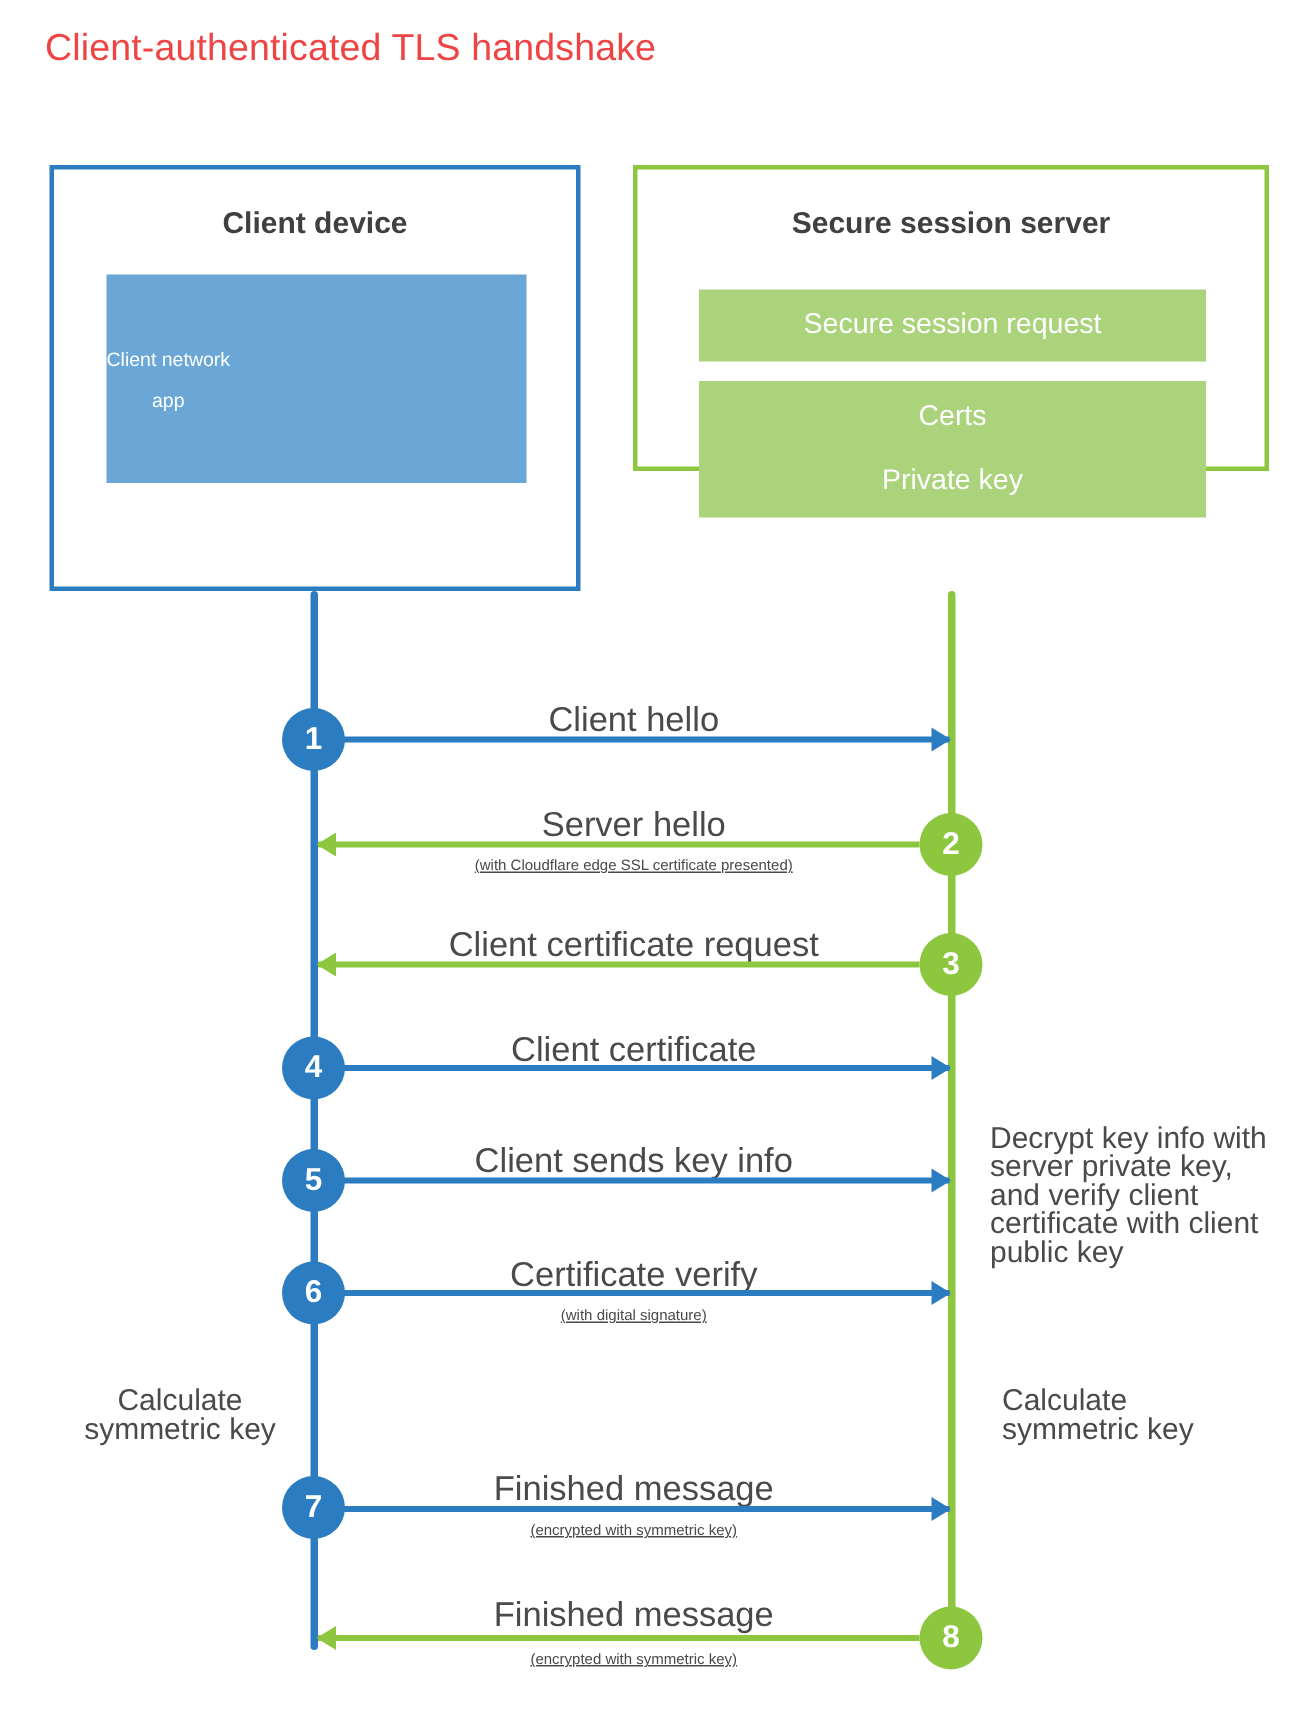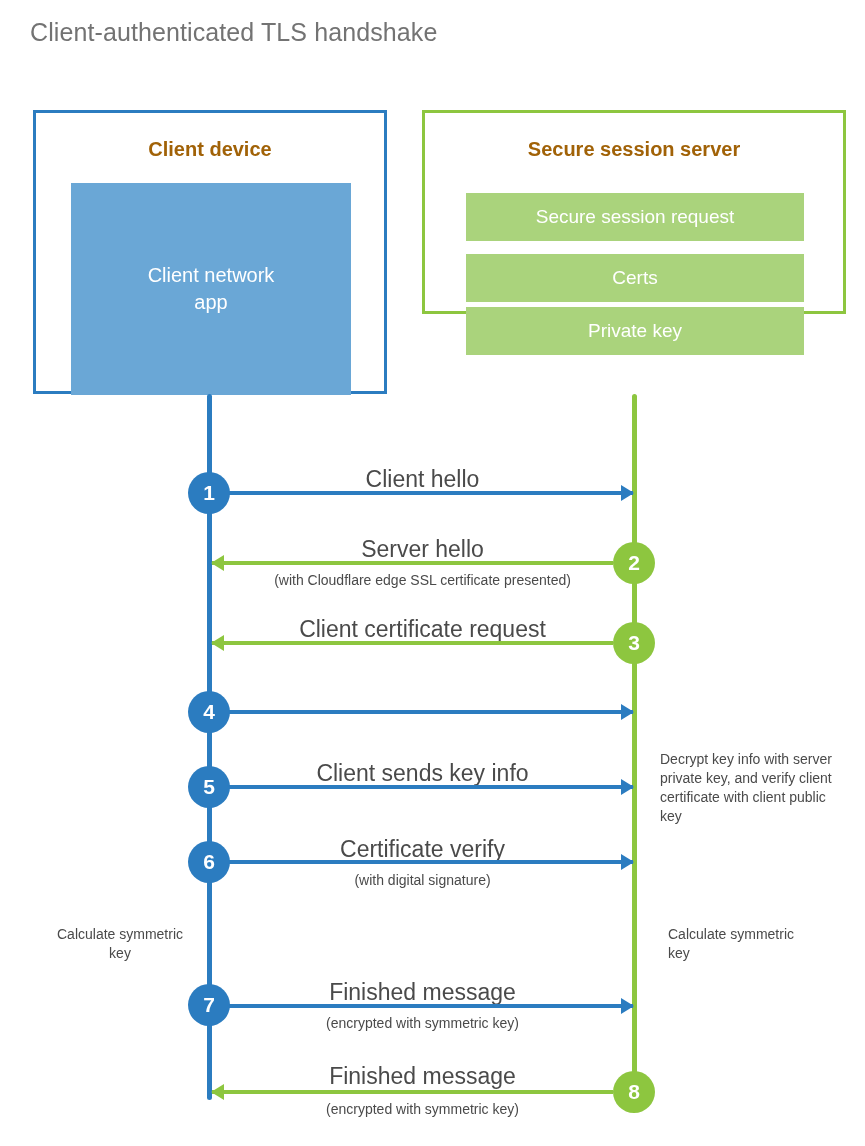--- a/index.html
+++ b/index.html
@@ -19,21 +19,21 @@
     overflow: hidden;
   }
 
   
   #page-title {
     position: absolute;
     left: 30px;
     top: 18px;
     font-size: 25px;
     font-weight: 400;
-    color: #737373;
+    color: #ef4444;
     letter-spacing: 0.1px;
     white-space: nowrap;
   }
 
   
   .endpoint-box {
     position: absolute;
     background: #ffffff;
     box-sizing: border-box;
   }
@@ -52,55 +52,54 @@
     border: 3px solid #8dc63f;
   }
   .endpoint-title {
     position: absolute;
     left: 0;
     right: 0;
     top: 25px;
     text-align: center;
     font-size: 20px;
     font-weight: bold;
-    color: #a16207;
+    color: #404040;
   }
 
   
   #client-app-block {
     position: absolute;
     left: 35px;
     top: 70px;
     width: 280px;
-    height: 212px;
+    height: 139px;
     background: #6aa7d6;
     color: #ffffff;
-    font-size: 20px;
+    font-size: 13px;
     line-height: 27px;
     display: flex;
     align-items: center;
-    justify-content: center;
     text-align: center;
   }
   .server-block {
     position: absolute;
     left: 41px;
     width: 338px;
     height: 48px;
     background: #aad37c;
     color: #ffffff;
     font-size: 19px;
     display: flex;
     align-items: center;
     justify-content: center;
     text-align: center;
   }
   #server-block-0 { top: 80px; }
   #server-block-1 { top: 141px; text-align: center; }
-  #server-block-2 { top: 194px; }
+  #server-block-2 { top: 184px; }
 
   
   .lifeline {
     position: absolute;
     width: 5px;
   }
   #client-lifeline {
     left: 207px;
     top: 394px;
     height: 706px;
@@ -170,29 +169,30 @@
   .msg-label {
     position: absolute;
     text-align: center;
     font-size: 23px;
     color: #4a4a4a;
     white-space: nowrap;
   }
   .msg-sub {
     position: absolute;
     text-align: center;
-    font-size: 14px;
+    font-size: 10px;
     color: #4a4a4a;
     white-space: nowrap;
+    text-decoration: underline;
   }
 
   
   .side-note {
     position: absolute;
-    font-size: 14px;
+    font-size: 20px;
     line-height: 19px;
     color: #4a4a4a;
   }
   .side-note.right-of-server { text-align: left; }
   .side-note.left-of-client  { text-align: center; }
 </style>
 </head>
 <body>
 
 <div id="stage">
@@ -234,20 +234,21 @@
   <div class="msg-sub" style="left:210px; top:572px; width:425px;">(with Cloudflare edge SSL certificate presented)</div>
   <div class="step-badge c-green" style="left:613px; top:542px;">2</div>
 
   <div class="msg-label" style="left:210px; top:616px; width:425px;">Client certificate request</div>
   <div class="msg-arrow c-green dir-left" style="left:212px; top:641px; width:401px;">
     <div class="shaft"></div>
     <div class="head"></div>
   </div>
   <div class="step-badge c-green" style="left:613px; top:622px;">3</div>
 
+  <div class="msg-label" style="left:210px; top:686px; width:425px;">Client certificate</div>
   <div class="msg-arrow c-blue dir-right" style="left:222px; top:710px; width:411px;">
     <div class="shaft"></div>
     <div class="head"></div>
   </div>
   <div class="step-badge c-blue" style="left:188px; top:691px;">4</div>
 
   <div class="msg-label" style="left:210px; top:760px; width:425px;">Client sends key info</div>
   <div class="msg-arrow c-blue dir-right" style="left:222px; top:785px; width:411px;">
     <div class="shaft"></div>
     <div class="head"></div>

